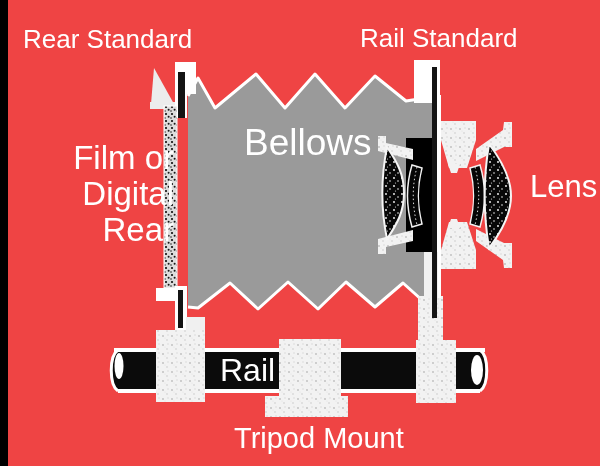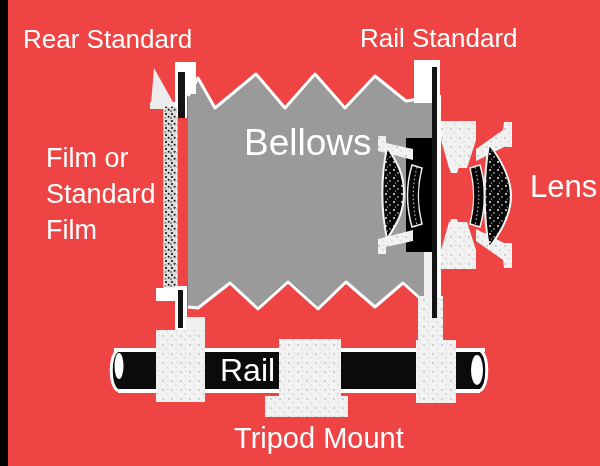--- a/index.html
+++ b/index.html
@@ -8,21 +8,21 @@
     font-family:"Liberation Sans", sans-serif;
     margin-left:8px;
   }
   .stage svg{position:absolute;left:0;top:0;}
   .lbl{
     position:absolute;color:#fff;white-space:nowrap;
     font-family:"Liberation Sans", sans-serif;line-height:1;
   }
   .lbl-rear{left:15px;top:26px;font-size:26px;}
   .lbl-front{left:352px;top:25px;font-size:26px;}
-  .lbl-film{left:38px;top:140px;width:128px;text-align:left;font-size:27px;line-height:36px;white-space:normal;}
+  .lbl-film{left:38px;top:140px;width:128px;text-align:right;font-size:33px;line-height:36px;white-space:normal;}
   .lbl-bellows{left:236px;top:124px;font-size:37px;}
   .lbl-lens{left:522px;top:171px;font-size:31px;}
   .lbl-rail{left:212px;top:354px;font-size:32px;}
   .lbl-tripod{left:226px;top:424px;font-size:29px;}
 </style>
 </head>
 <body>
 
 <div class="stage">
 
@@ -123,20 +123,20 @@
       <path d="M481,144 C475,180 475,212 481,248 C494,231 503,214 503,196 C503,178 494,161 481,144 Z" fill="url(#pGlass)"></path>
     </g>
 
     <rect x="424" y="67" width="5" height="251" fill="#141414"></rect>
   </svg>
 
   <div class="lbl lbl-rear">Rear Standard</div>
   <div class="lbl lbl-front">Rail Standard</div>
   <div class="lbl lbl-film">
     <div>Film or</div>
-    <div>Standard</div>
-    <div>Film</div>
+    <div>Digital</div>
+    <div>Rear</div>
   </div>
   <div class="lbl lbl-bellows">Bellows</div>
   <div class="lbl lbl-lens">Lens</div>
   <div class="lbl lbl-tripod">Tripod Mount</div>
   <div class="lbl lbl-rail">Rail</div>
 </div>
 
 </body></html>

